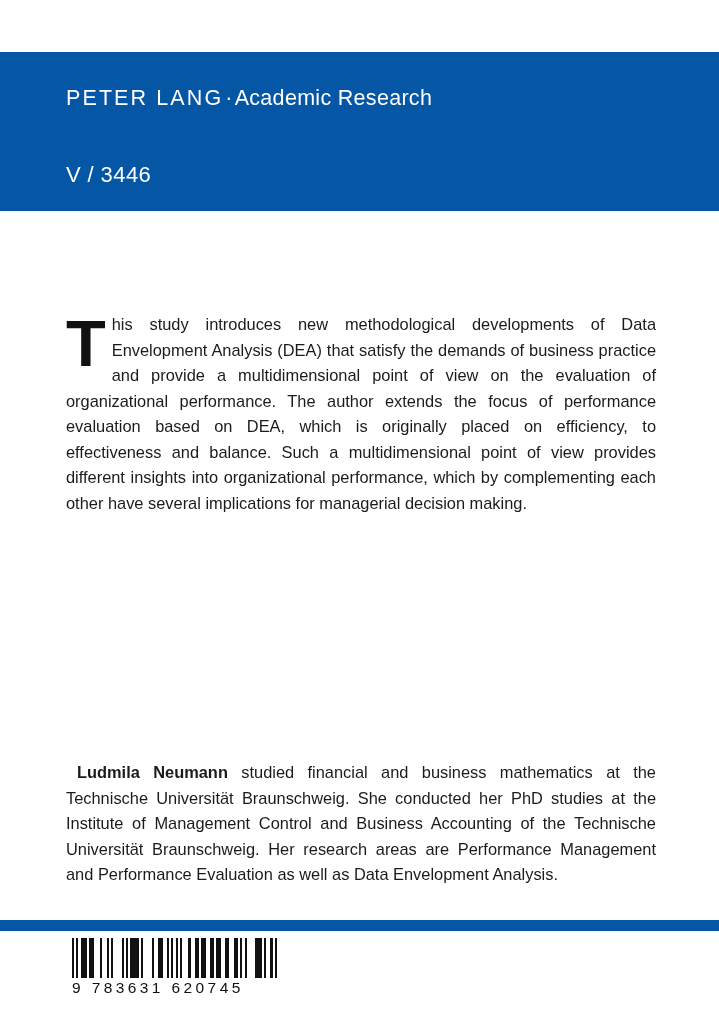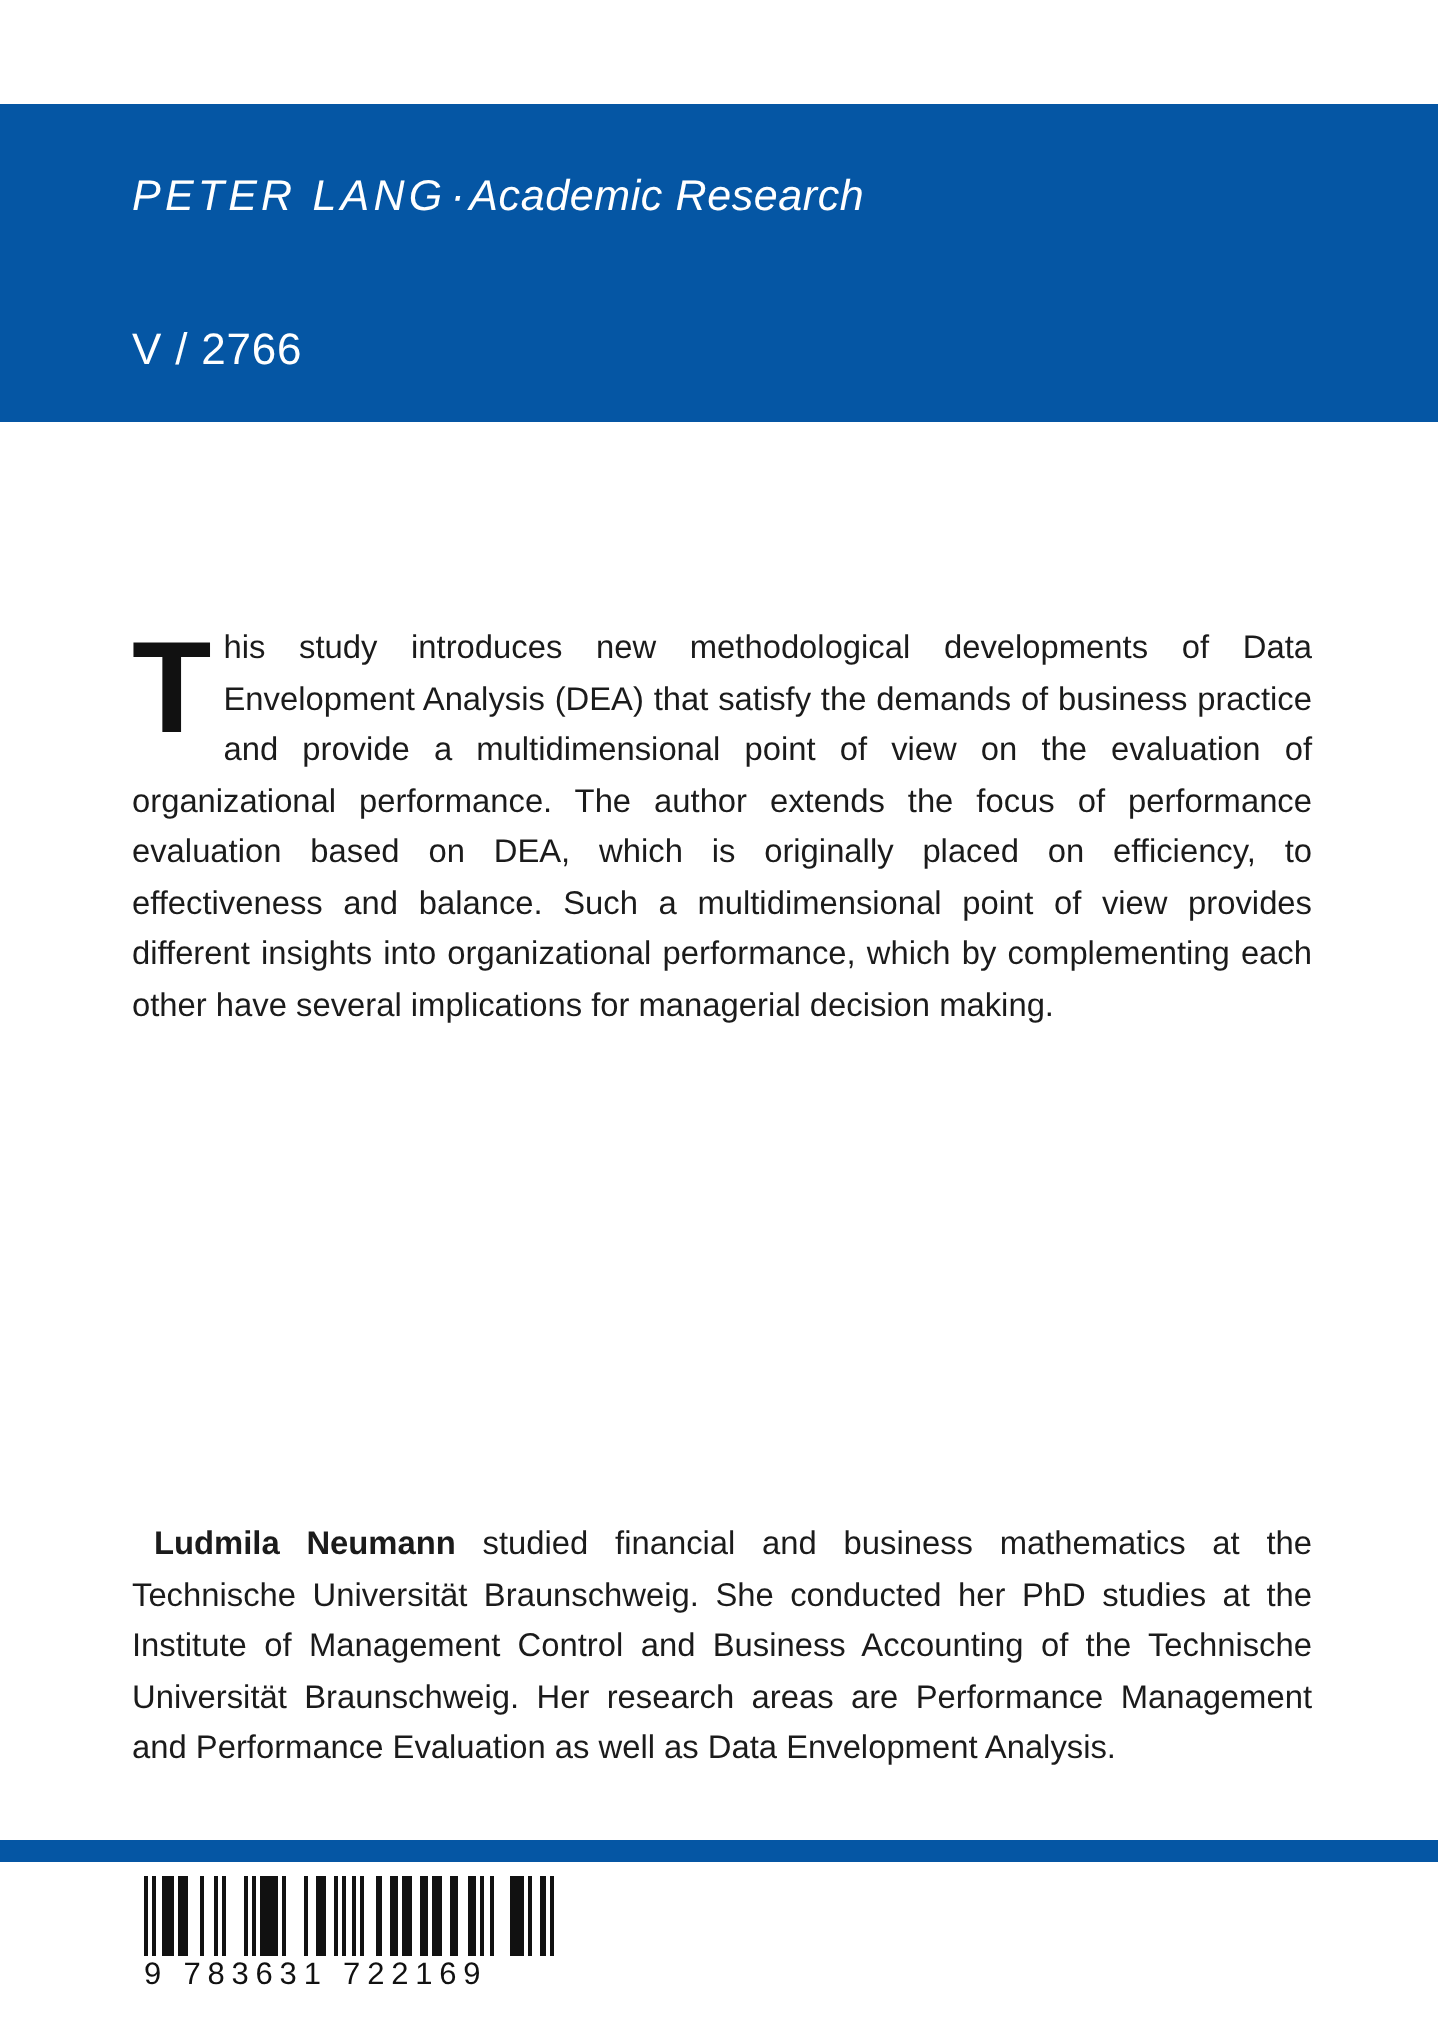--- a/index.html
+++ b/index.html
@@ -27,21 +27,20 @@
     position: absolute;
     left: 0;
     width: 719px;
     background: #0556A4;
     display: flex;
     align-items: center;
   }
   .band-imprint {
     top: 52px;
     height: 92px;
-    font-style: italic;
   }
   .band-series {
     top: 138px;
     height: 73px;
   }
 
   .imprint-text {
     margin-left: 66px;
     color: #ffffff;
     font-size: 21.5px;
@@ -167,21 +166,21 @@
 </head>
 <body>
 
 <div class="cover">
 
   <div class="band band-imprint">
     <div class="imprint-text"><span class="pl">PETER LANG</span><span class="sep">·</span><span>Academic Research</span></div>
   </div>
 
   <div class="band band-series">
-    <div class="series-text">V / 2766</div>
+    <div class="series-text">V / 3446</div>
   </div>
 
   <div class="abstract">
     <span class="dropcap">T</span><span>his study introduces new methodological developments of Data Envelopment Analysis (DEA) that satisfy the demands of business practice and provide a multidimensional point of view on the evaluation of organizational performance. The author extends the focus of performance evaluation based on DEA, which is originally placed on efficiency, to effectiveness and balance. Such a multidimensional point of view provides different insights into organizational performance, which by complementing each other have several implications for managerial decision making.</span>
   </div>
 
   <div class="bio">
     <span class="author-name">Ludmila Neumann</span><span> studied financial and business mathematics at the Technische Universität Braunschweig. She conducted her PhD studies at the Institute of Management Control and Business Accounting of the Technische Universität Braunschweig. Her research areas are Performance Management and Performance Evaluation as well as Data Envelopment Analysis.</span>
   </div>
 
@@ -243,16 +242,16 @@
         <i style="width: 2.15789px;"></i>
         <i class="sp" style="width: 8.63158px;"></i>
         <i style="width: 6.47368px;"></i>
         <i class="sp" style="width: 2.15789px;"></i>
         <i style="width: 2.15789px;"></i>
         <i class="sp" style="width: 4.31579px;"></i>
         <i style="width: 2.15789px;"></i>
         <i class="sp" style="width: 2.15789px;"></i>
         <i style="width: 2.15789px;"></i>
       </div>
-    <div class="barcode-digits">9 783631 722169</div>
+    <div class="barcode-digits">9 783631 620745</div>
   </div>
 
 </div>
 
 </body></html>

